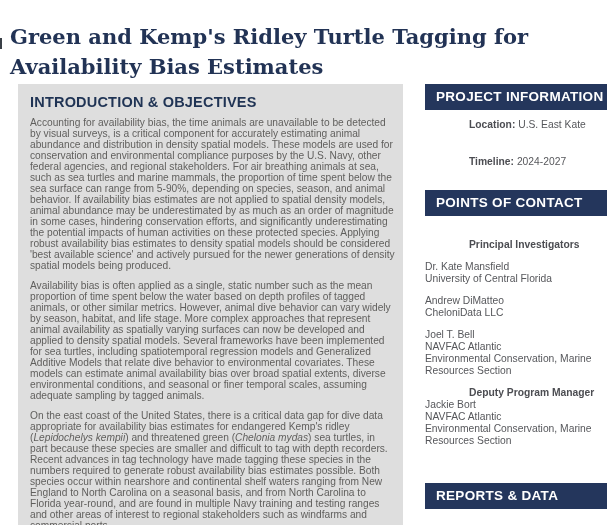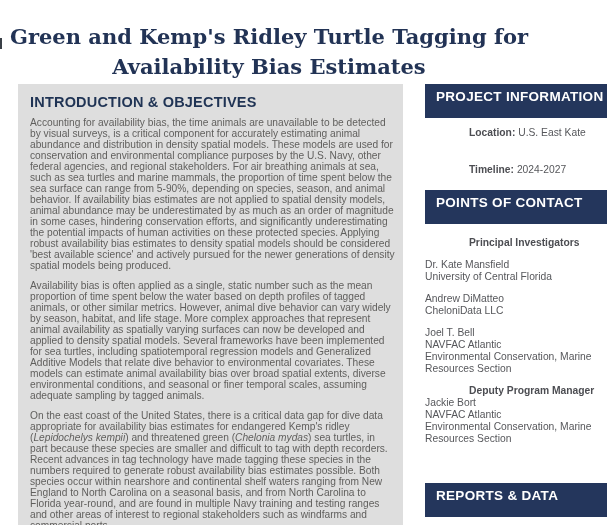--- a/index.html
+++ b/index.html
@@ -10,21 +10,20 @@
     position:relative;
     font-family:"Liberation Sans", sans-serif;
   }
   .page-title {
     position:absolute; left:10px; top:8px;
     font-family:"DejaVu Serif", serif;
     font-weight:600;
     font-size:21px;
     line-height:30px;
     color:#223355;
-    text-align:center;
   }
   .page-title .t-line { white-space:nowrap; }
   .edge-mark {
     position:absolute; left:0; top:38px; width:2px; height:11px;
     background:#3a3f47;
   }
   .main-panel {
     position:absolute; left:18px; top:84px;
     width:385px; height:441px;
     background:#dedede;
@@ -53,40 +52,40 @@
   .sidebar-section { position:absolute; left:0; right:0; }
   .sec-project  { top:0; }
   .sec-contact  { top:106px; }
   .sec-reports  { top:399px; }
   .section-bar {
     background:#24365c;
     color:#ffffff;
     font-weight:bold;
     font-size:13.5px;
     letter-spacing:0.3px;
-    height:34px; line-height:26px;
+    height:26px; line-height:26px;
     padding-left:11px;
   }
   .info-fields { padding-top:0; }
   .info-row {
     font-size:10.3px;
     line-height:13px;
     color:#56575b;
     margin-top:24px;
   }
   .info-row:first-child { margin-top:8px; }
   .bold { font-weight:bold; color:#4c4d52;padding-left:44px; }
   .contact-blocks { }
   .contact-block {
     font-size:10.3px;
     line-height:12px;
     color:#56575b;
     margin-top:10px;
   }
-  .contact-block:first-child { margin-top:13px; }
+  .contact-block:first-child { margin-top:23px; }
 </style>
 </head>
 <body>
 
 <div class="edge-mark"></div>
 
 <h1 class="page-title">
   <div class="t-line">Green and Kemp's Ridley Turtle Tagging for</div>
   <div class="t-line">Availability Bias Estimates</div>
 </h1>

